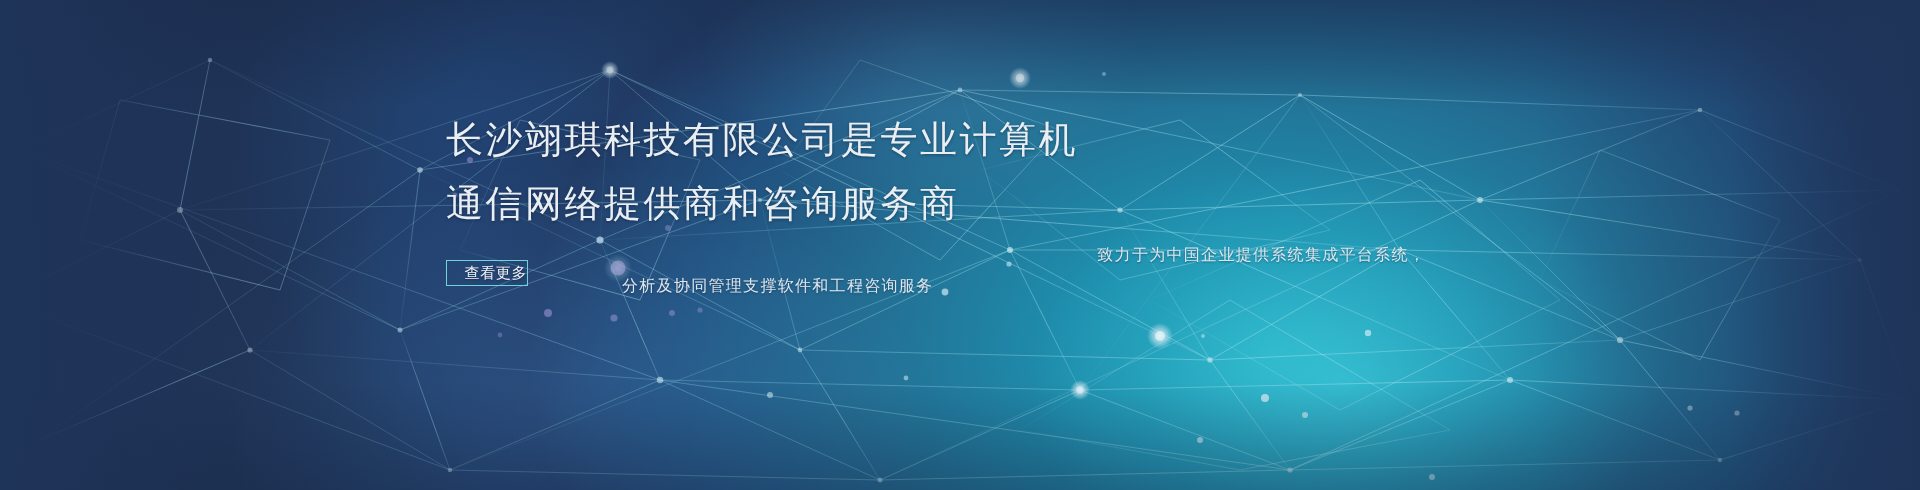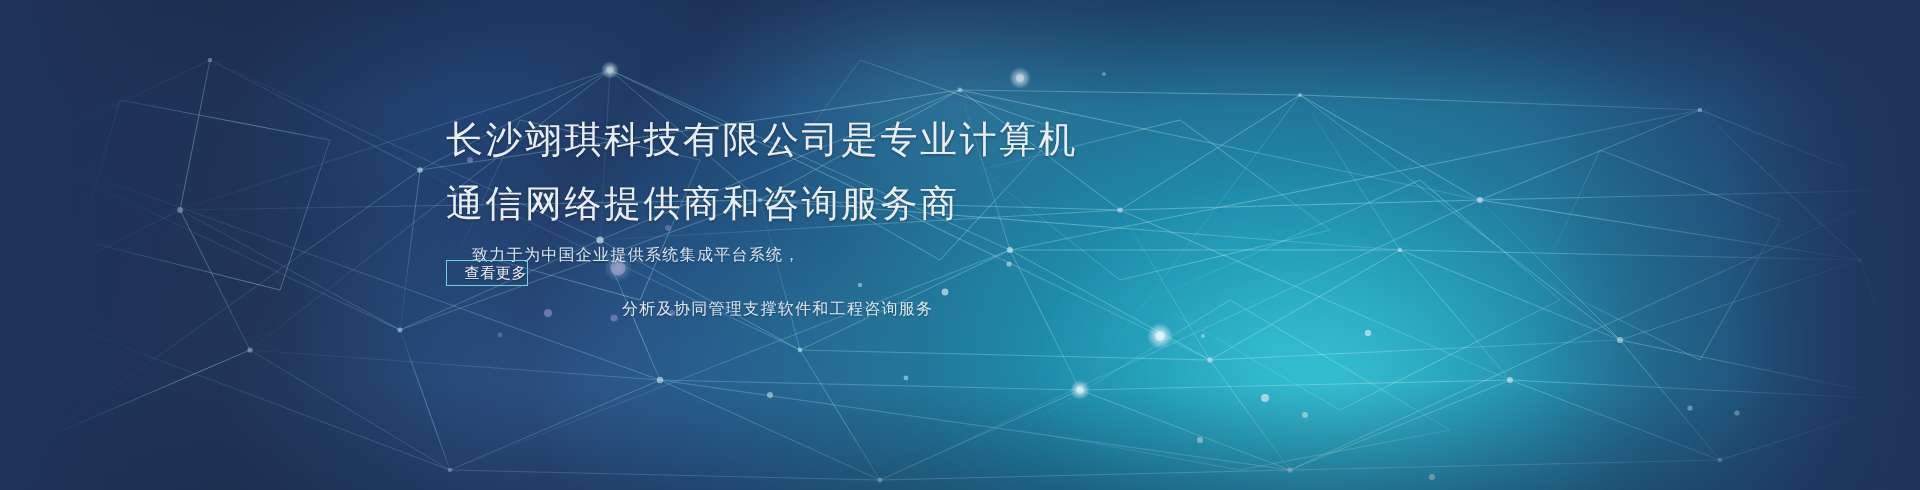--- a/index.html
+++ b/index.html
@@ -64,22 +64,22 @@
   .subtitle {
     font-family:"Liberation Serif", serif;
     font-size:16px;
     line-height:26px;
     letter-spacing:1.3px;
     color:#dfe7ee;
     font-weight:400;
     white-space:nowrap;
     text-shadow:0 1px 2px rgba(10,25,50,0.4);
   }
-  .subtitle-line-1 { margin-left:26px; }
-  .subtitle-line-2 { margin-left:176px; margin-top:28px; }
+  .subtitle-line-1 { margin-left:26px;text-align:right; }
+  .subtitle-line-2 { margin-left:176px; margin-top:5px; }
 
   .cta {
     position:absolute;
     left:446px; top:260px;
     width:82px; height:26px;
     border:1px solid #6fd3da;
     background:transparent;
     color:#f0f5f8;
     font-family:"Liberation Serif", serif;
     font-size:15px;

